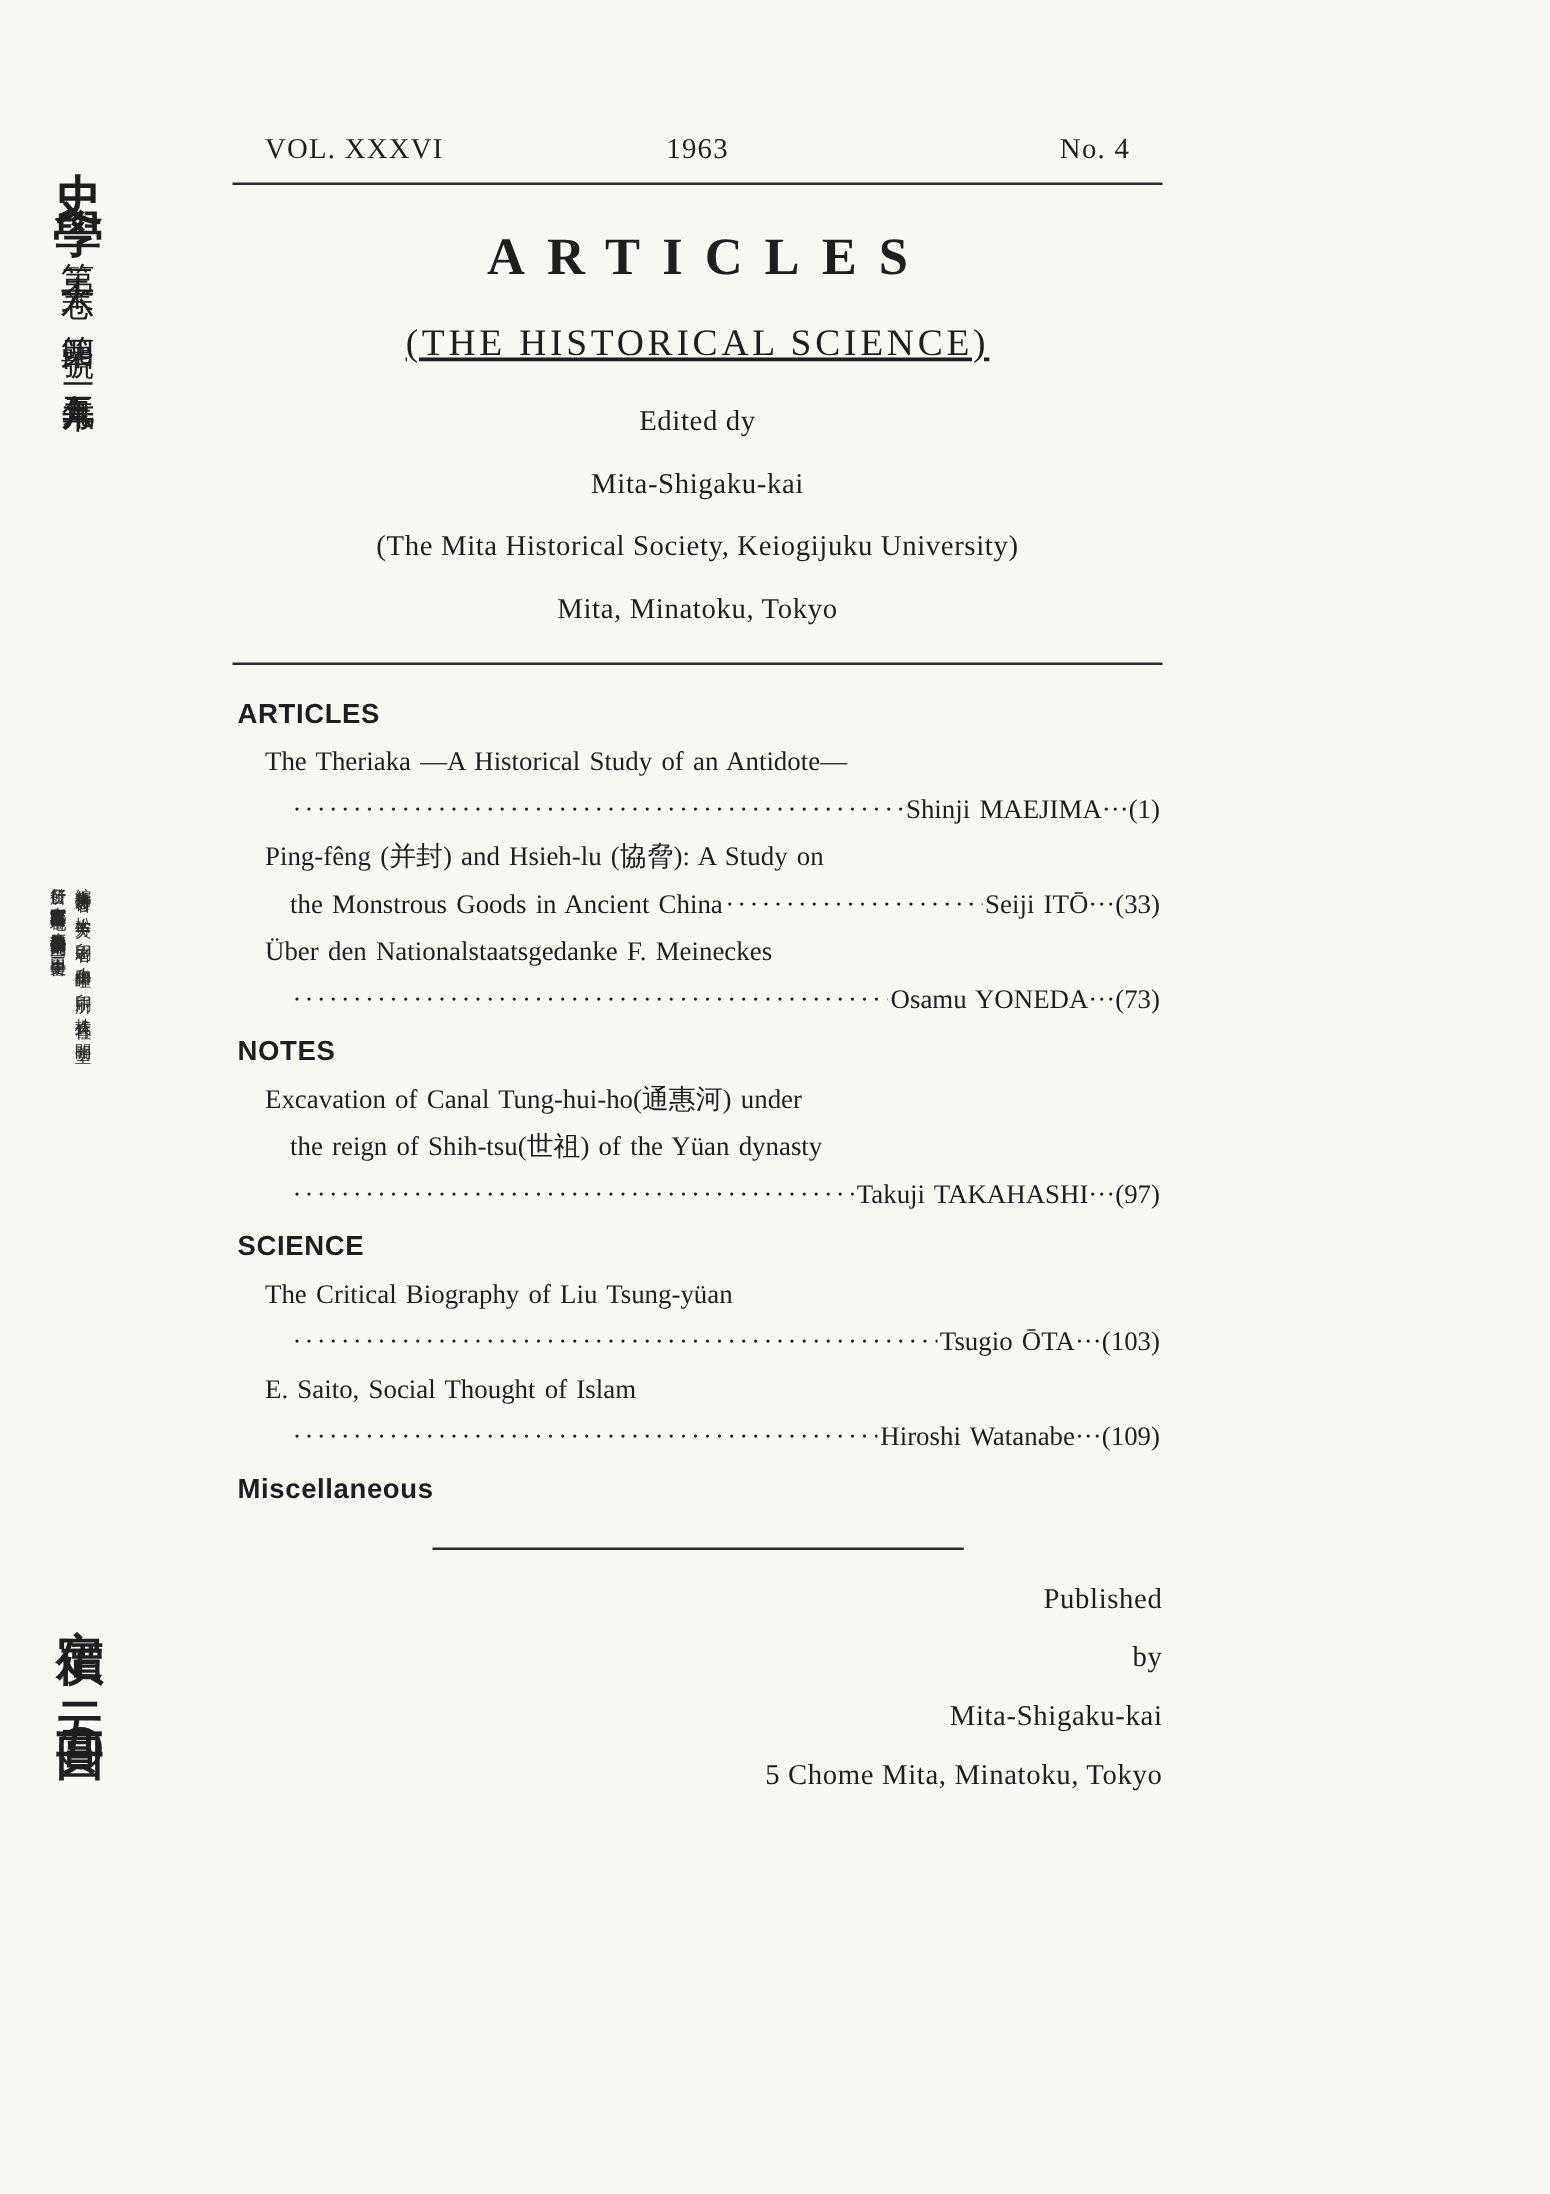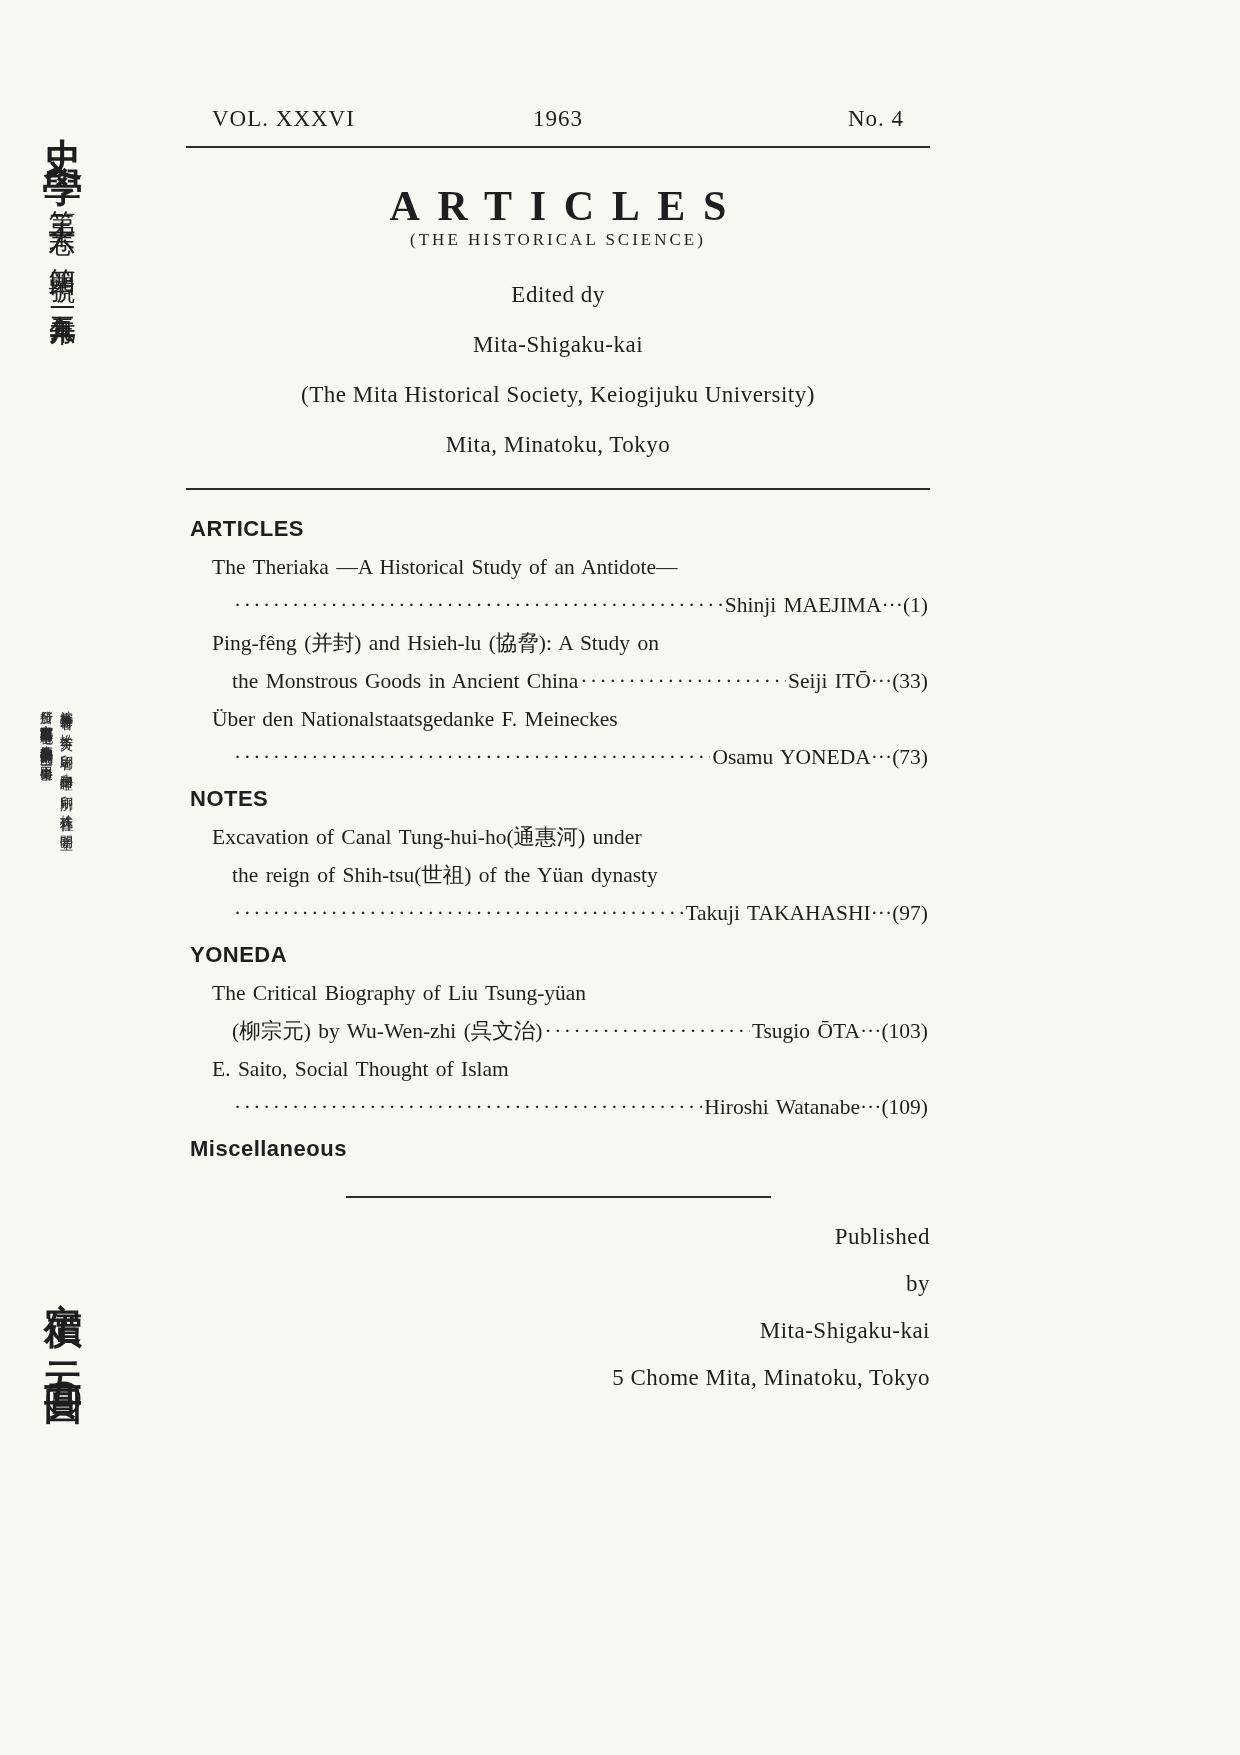--- a/index.html
+++ b/index.html
@@ -53,21 +53,21 @@
   .rule-top{margin-top:14px;}
   .rule-mid{margin-top:30px;}
   .rule-short{height:2px;width:425px;margin:28px 0 0 160px;background:#2b2b2b;}
 
   .journal-title{
     margin:34px 0 0;
     text-align:center;
     font-size:42px;font-weight:700;
     letter-spacing:0.42em;text-indent:0.42em;
   }
-  .subtitle{text-align:center;font-size:17px;letter-spacing:3px;}
+  .subtitle{text-align:center;font-size:30px;letter-spacing:3px;margin-top:28px;text-decoration:underline;}
   .masthead-line{text-align:center;font-size:23px;margin-top:24px;letter-spacing:0.5px;}
   .masthead-line.first{margin-top:32px;}
 
   .toc{margin-top:20px;font-size:21.5px;}
   .toc-heading{
     font-family:"Liberation Sans","DejaVu Sans",sans-serif;
     font-weight:700;font-size:22px;letter-spacing:0.5px;
     padding-left:4px;line-height:38px;margin-top:4px;
   }
   .toc-line{line-height:38px;padding-left:26px;word-spacing:2px;}
@@ -139,24 +139,23 @@
       </div>
 
       <div class="toc-heading">NOTES</div>
       <div class="toc-line t1">Excavation of Canal Tung-hui-ho(通惠河) under</div>
       <div class="toc-line t2">the reign of Shih-tsu(世祖) of the Yüan dynasty</div>
       <div class="toc-line t2 leader">
         <span class="dots">························································································································································</span>
         <span class="auth">Takuji TAKAHASHI···(97)</span>
       </div>
 
-      <div class="toc-heading">YONEDA</div>
+      <div class="toc-heading">SCIENCE</div>
       <div class="toc-line t1">The Critical Biography of Liu Tsung-yüan</div>
       <div class="toc-line t2 leader">
-        <span class="pre">(柳宗元) by Wu-Wen-zhi (呉文治)</span>
         <span class="dots">························································································································································</span>
         <span class="auth">Tsugio ŌTA···(103)</span>
       </div>
       <div class="toc-line t1">E. Saito, Social Thought of Islam</div>
       <div class="toc-line t2 leader">
         <span class="dots">························································································································································</span>
         <span class="auth">Hiroshi Watanabe···(109)</span>
       </div>
 
       <div class="toc-heading">Miscellaneous</div>

